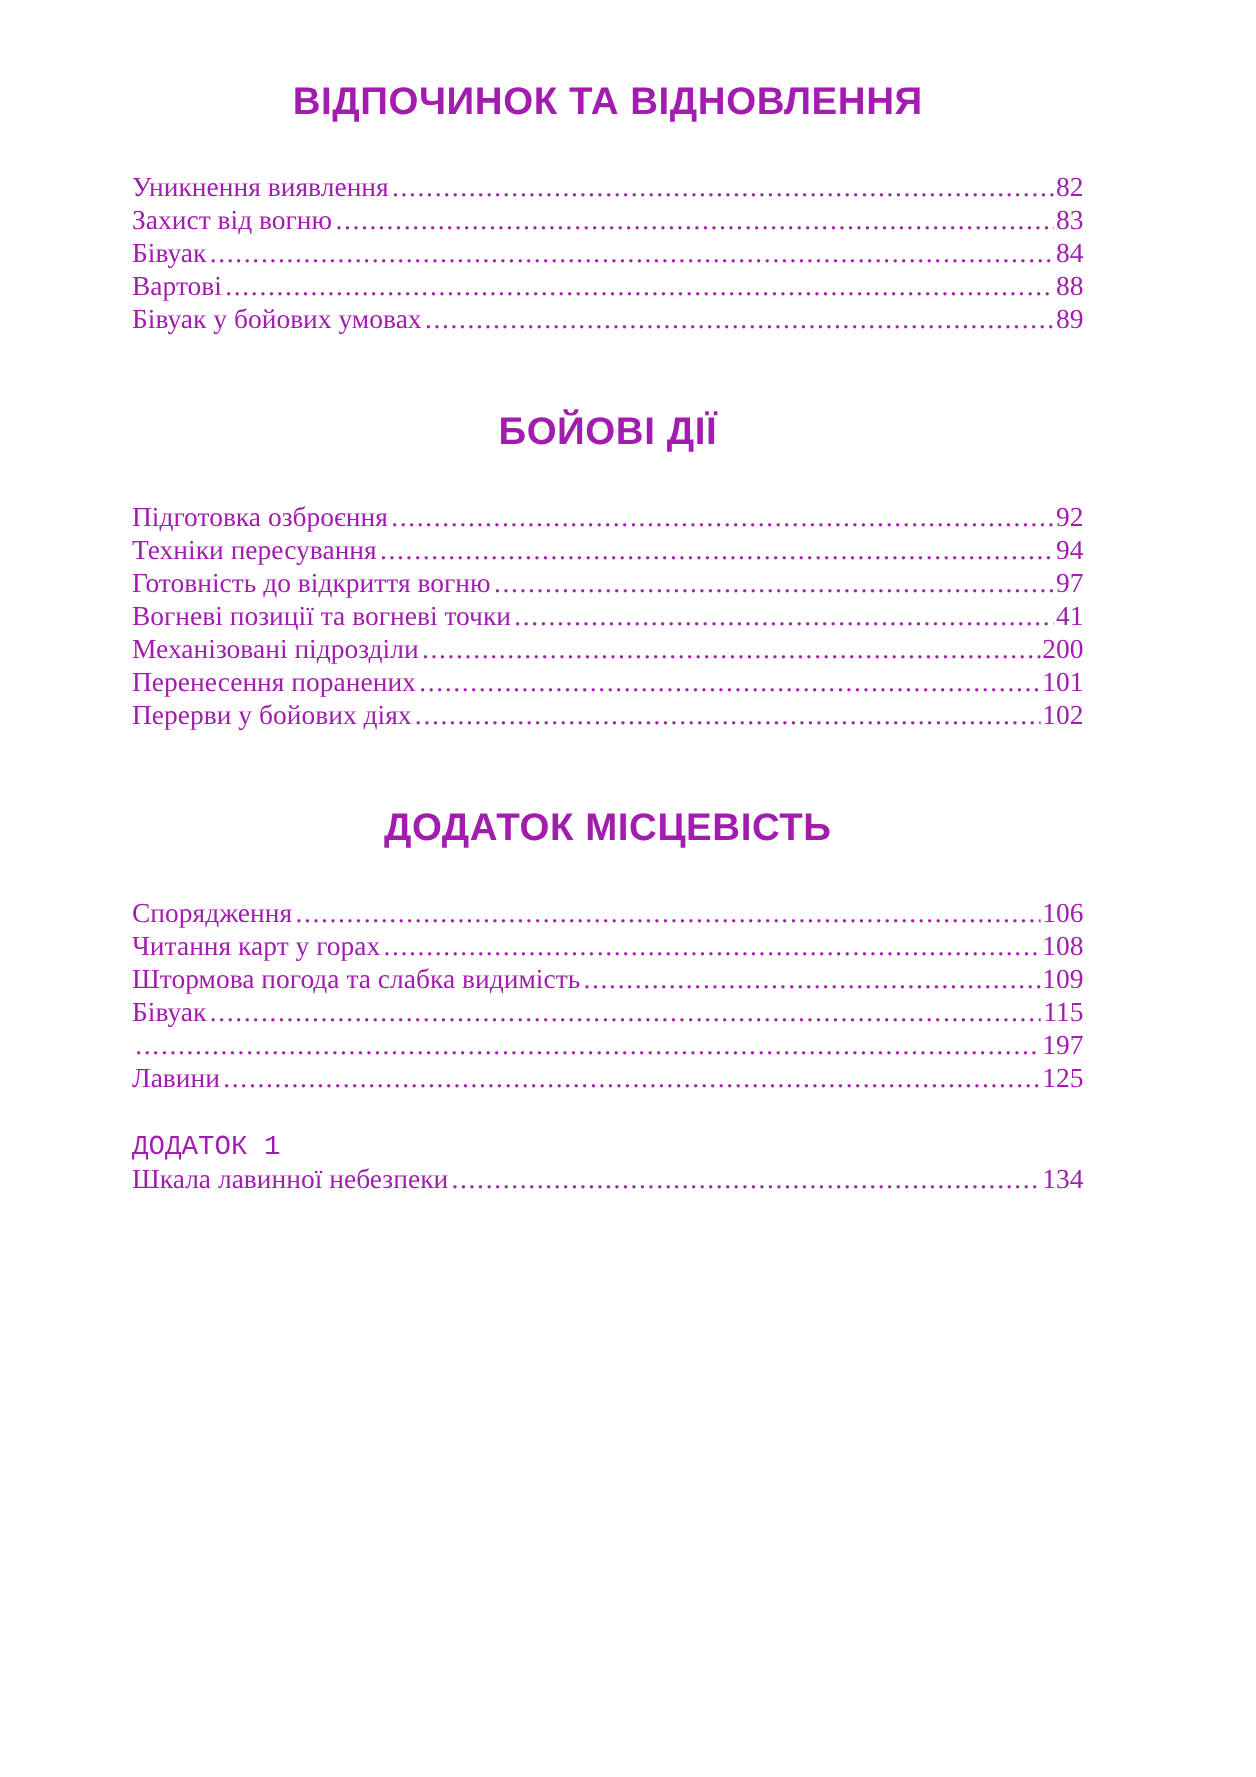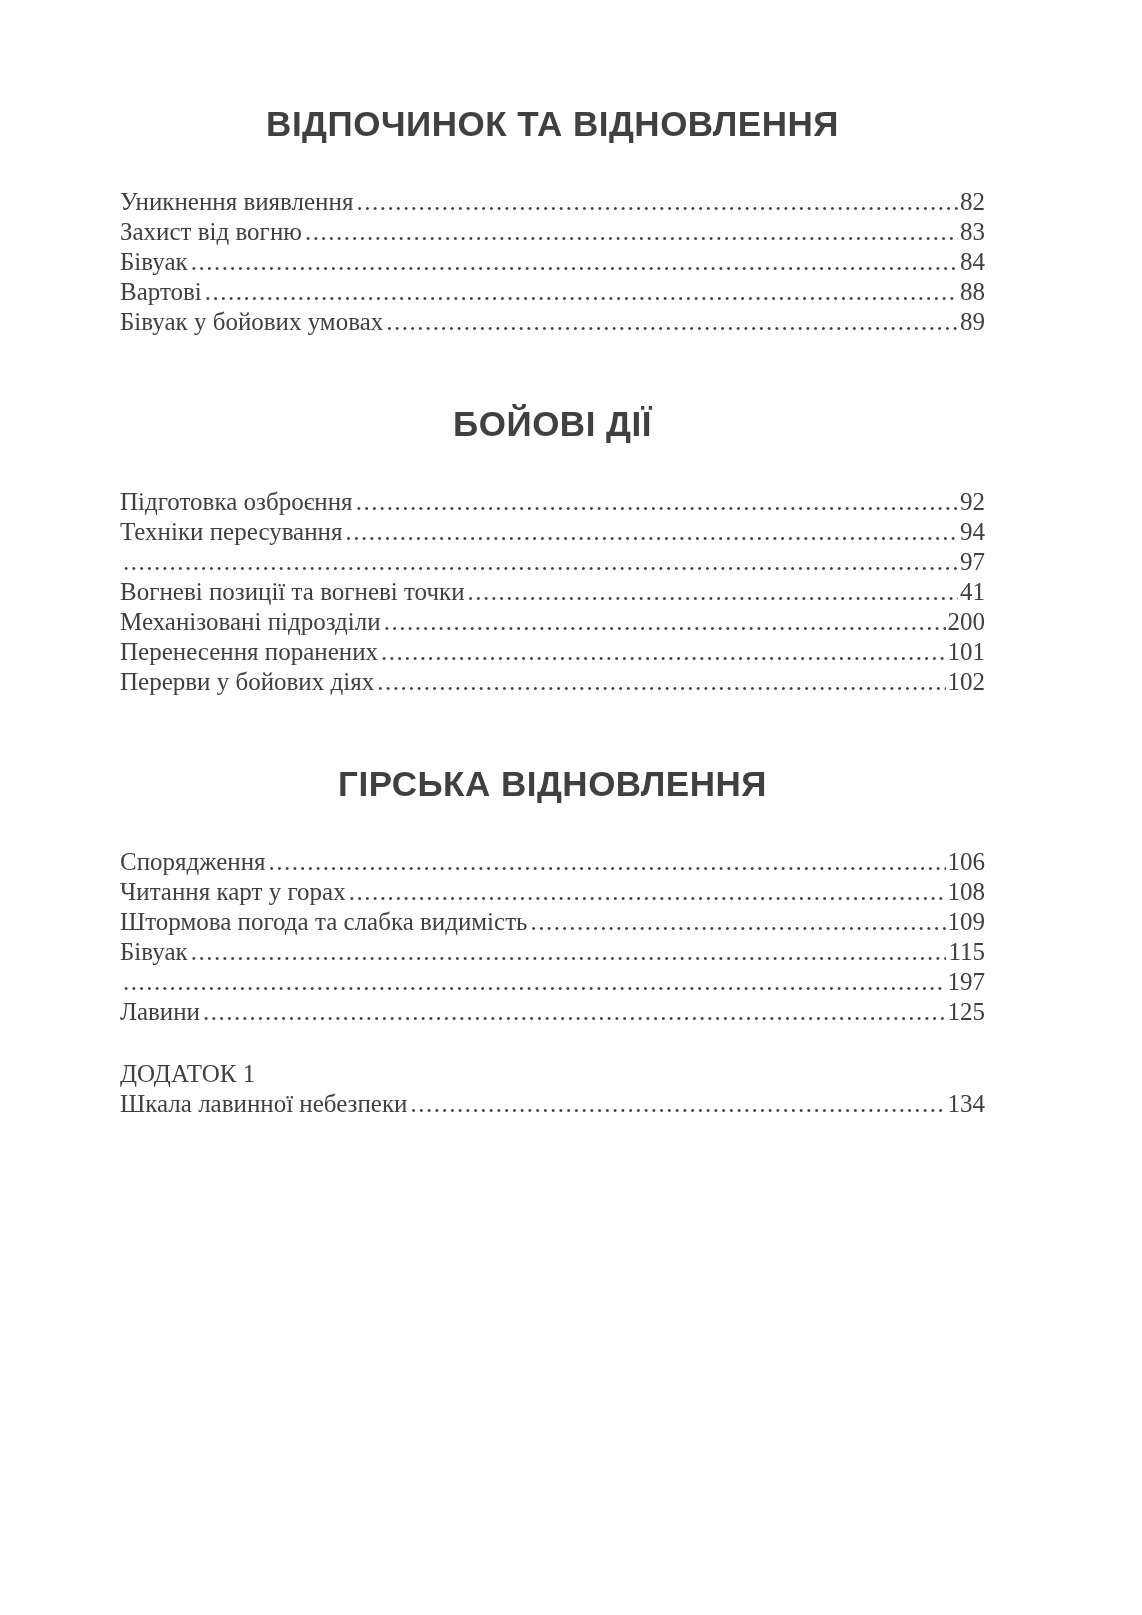--- a/index.html
+++ b/index.html
@@ -6,41 +6,41 @@
     margin: 0;
     padding: 0;
     background: #ffffff;
   }
   .page {
     position: relative;
     width: 1142px;
     height: 1288px;
     margin: 0 auto;
     background: #ffffff;
-    color: #404040;
+    color: #a21caf;
     box-sizing: border-box;
-    padding: 103px 157px 40px 120px;
+    padding: 72px 157px 40px 120px;
     font-family: "Liberation Serif", serif;
     font-size: 25px;
     line-height: 30px;
   }
   .toc-section { margin: 0; padding: 0; }
   .toc-title {
     font-family: "Liberation Sans", sans-serif;
     font-weight: bold;
     font-size: 35px;
     line-height: 42px;
     letter-spacing: 0.5px;
     text-align: center;
     margin: 66px 0 42px 0;
   }
   .toc-section:first-child .toc-title { margin-top: 0; }
   .toc-section.plain { margin-top: 32px; }
   .toc-section.plain .toc-title {
-    font-family: Liberation Serif, serif;
+    font-family: Liberation Mono, monospace;
     font-weight: normal;
     font-size: 25px;
     line-height: 30px;
     letter-spacing: 0;
     text-align: left;
     margin: 0;
   }
   .toc-row {
     display: flex;
     align-items: flex-start;
@@ -114,20 +114,21 @@
     <span class="toc-page">92</span>
   </div>
 
   <div class="toc-row">
     <span class="toc-label">Техніки пересування</span>
     <span class="toc-dots"></span>
     <span class="toc-page">94</span>
   </div>
 
   <div class="toc-row">
+    <span class="toc-label">Готовність до відкриття вогню</span>
     <span class="toc-dots"></span>
     <span class="toc-page">97</span>
   </div>
 
   <div class="toc-row">
     <span class="toc-label">Вогневі позиції та вогневі точки</span>
     <span class="toc-dots"></span>
     <span class="toc-page">41</span>
   </div>
 
@@ -145,21 +146,21 @@
 
   <div class="toc-row">
     <span class="toc-label">Перерви у бойових діях</span>
     <span class="toc-dots"></span>
     <span class="toc-page">102</span>
   </div>
 </div>
   </section>
 
   <section class="toc-section display">
-    <h1 class="toc-title">ГІРСЬКА ВІДНОВЛЕННЯ</h1>
+    <h1 class="toc-title">ДОДАТОК МІСЦЕВІСТЬ</h1>
     <div class="entries">
   <div class="toc-row">
     <span class="toc-label">Спорядження</span>
     <span class="toc-dots"></span>
     <span class="toc-page">106</span>
   </div>
 
   <div class="toc-row">
     <span class="toc-label">Читання карт у горах</span>
     <span class="toc-dots"></span>

